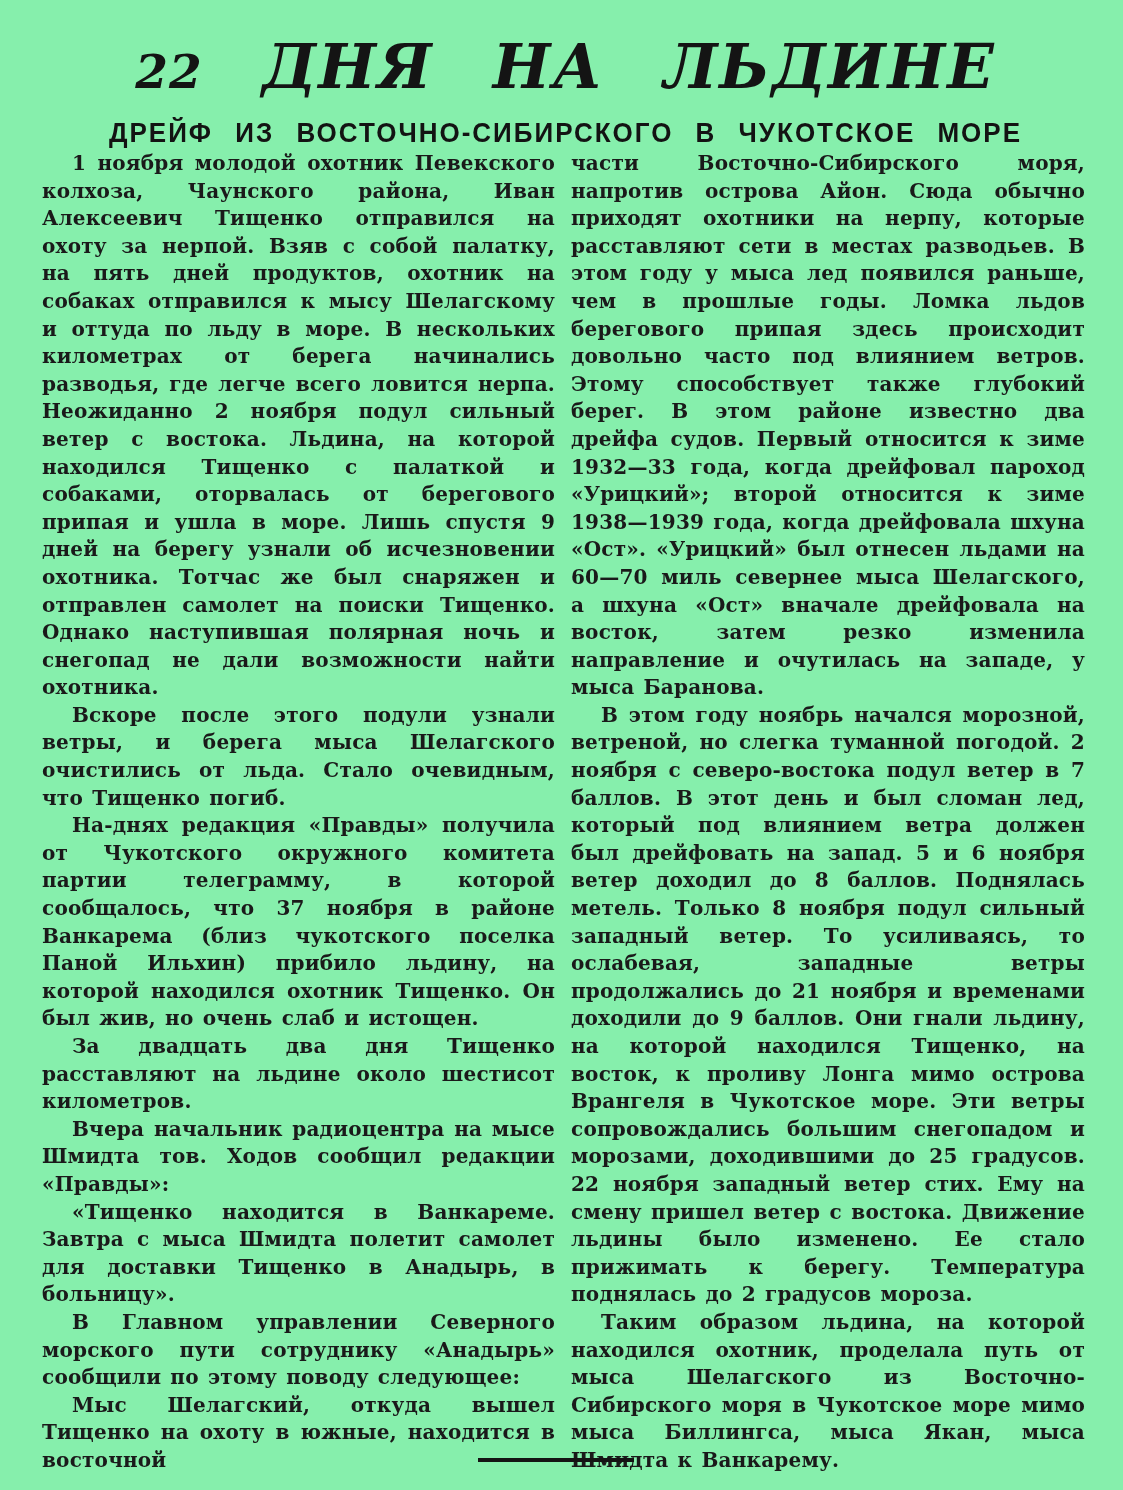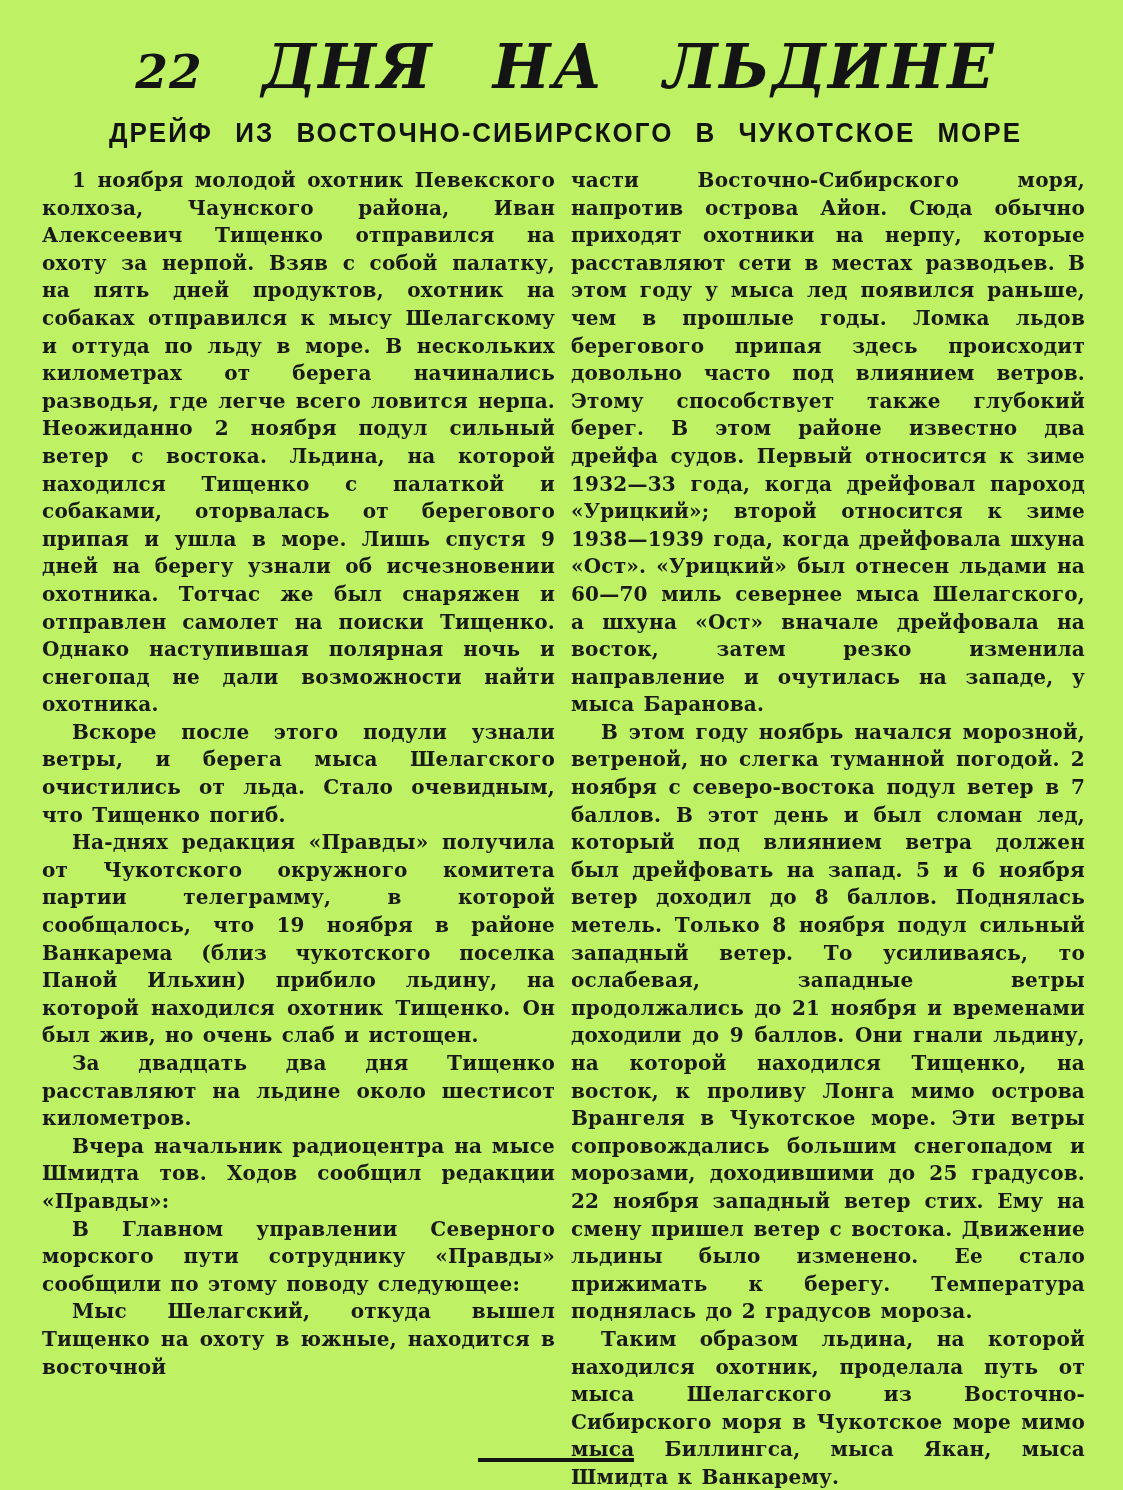--- a/index.html
+++ b/index.html
@@ -6,21 +6,21 @@
   html, body { background: #ffffff; }
   body {
     width: 1123px; height: 1490px;
     font-family: "DejaVu Serif", serif;
     color: #171717;
     overflow: hidden;
   }
   .page {
     position: relative;
     width: 1123px; height: 1490px;
-    background: #bef264;
+    background: #86efac;
     padding: 26px 34px 0 42px;
   }
   .header { text-align: center; }
   .title {
     font-style: italic;
     font-weight: 700;
     font-size: 61px;
     line-height: 1.0;
     letter-spacing: 2px;
     word-spacing: 36px;
@@ -39,23 +39,23 @@
     font-size: 26px;
     letter-spacing: 2px;
     word-spacing: 13px;
     white-space: nowrap;
     margin-top: 20px;
     color: #131313;
     transform: scaleY(1.06);
   }
   .columns {
     display: flex;
-    margin-top: 19px;
+    margin-top: 2px;
     min-height: 1272px;
-    align-items: flex-start;
+    align-items: center;
   }
   .col { flex: 0 0 auto; }
   .col-left  { width: 513px; }
   .col-right { width: 514px; }
   .col-divider {
     width: 2px;
     background: #2b2b2b;
     margin: 2px 7px 16px 7px;
   }
   .col p {
@@ -87,24 +87,25 @@
   <div class="header">
     <h1 class="title"><span class="title-num">22</span> <span>ДНЯ  НА  ЛЬДИНЕ</span></h1>
     <h2 class="subtitle">ДРЕЙФ ИЗ ВОСТОЧНО-СИБИРСКОГО В ЧУКОТСКОЕ МОРЕ</h2>
   </div>
 
   <div class="columns">
 
     <div class="col col-left">
       <p>1 ноября молодой охотник Певекского колхоза, Чаунского района, Иван Алексеевич Тищенко отправился на охоту за нерпой. Взяв с собой палатку, на пять дней продуктов, охотник на собаках отправился к мысу Шелагскому и оттуда по льду в море. В нескольких километрах от берега начинались разводья, где легче всего ловится нерпа. Неожиданно 2 ноября подул сильный ветер с востока. Льдина, на которой находился Тищенко с палаткой и собаками, оторвалась от берегового припая и ушла в море. Лишь спустя 9 дней на берегу узнали об исчезновении охотника. Тотчас же был снаряжен и отправлен самолет на поиски Тищенко. Однако наступившая полярная ночь и снегопад не дали возможности найти охотника.</p>
       <p>Вскоре после этого подули узнали ветры, и берега мыса Шелагского очистились от льда. Стало очевидным, что Тищенко погиб.</p>
-      <p>На-днях редакция «Правды» получила от Чукотского окружного комитета партии телеграмму, в которой сообщалось, что 19 ноября в районе Ванкарема (близ чукотского поселка Паной Ильхин) прибило льдину, на которой находился охотник Тищенко. Он был жив, но очень слаб и истощен.</p>
+      <p>На-днях редакция «Правды» получила от Чукотского окружного комитета партии телеграмму, в которой сообщалось, что 37 ноября в районе Ванкарема (близ чукотского поселка Паной Ильхин) прибило льдину, на которой находился охотник Тищенко. Он был жив, но очень слаб и истощен.</p>
       <p>За двадцать два дня Тищенко расставляют на льдине около шестисот километров.</p>
       <p>Вчера начальник радиоцентра на мысе Шмидта тов. Ходов сообщил редакции «Правды»:</p>
-      <p>В Главном управлении Северного морского пути сотруднику «Правды» сообщили по этому поводу следующее:</p>
+      <p>«Тищенко находится в Ванкареме. Завтра с мыса Шмидта полетит самолет для доставки Тищенко в Анадырь, в больницу».</p>
+      <p>В Главном управлении Северного морского пути сотруднику «Анадырь» сообщили по этому поводу следующее:</p>
       <p class="runover">Мыс Шелагский, откуда вышел Тищенко на охоту в южные, находится в восточной</p>
     </div>
 
     <div class="col-divider"></div>
 
     <div class="col col-right">
       <p class="cont">части Восточно-Сибирского моря, напротив острова Айон. Сюда обычно приходят охотники на нерпу, которые расставляют сети в местах разводьев. В этом году у мыса лед появился раньше, чем в прошлые годы. Ломка льдов берегового припая здесь происходит довольно часто под влиянием ветров. Этому способствует также глубокий берег. В этом районе известно два дрейфа судов. Первый относится к зиме 1932—33 года, когда дрейфовал пароход «Урицкий»; второй относится к зиме 1938—1939 года, когда дрейфовала шхуна «Ост». «Урицкий» был отнесен льдами на 60—70 миль севернее мыса Шелагского, а шхуна «Ост» вначале дрейфовала на восток, затем резко изменила направление и очутилась на западе, у мыса Баранова.</p>
       <p>В этом году ноябрь начался морозной, ветреной, но слегка туманной погодой. 2 ноября с северо-востока подул ветер в 7 баллов. В этот день и был сломан лед, который под влиянием ветра должен был дрейфовать на запад. 5 и 6 ноября ветер доходил до 8 баллов. Поднялась метель. Только 8 ноября подул сильный западный ветер. То усиливаясь, то ослабевая, западные ветры продолжались до 21 ноября и временами доходили до 9 баллов. Они гнали льдину, на которой находился Тищенко, на восток, к проливу Лонга мимо острова Врангеля в Чукотское море. Эти ветры сопровождались большим снегопадом и морозами, доходившими до 25 градусов. 22 ноября западный ветер стих. Ему на смену пришел ветер с востока. Движение льдины было изменено. Ее стало прижимать к берегу. Температура поднялась до 2 градусов мороза.</p>
       <p>Таким образом льдина, на которой находился охотник, проделала путь от мыса Шелагского из Восточно-Сибирского моря в Чукотское море мимо мыса Биллингса, мыса Якан, мыса Шмидта к Ванкарему.</p>
     </div>

